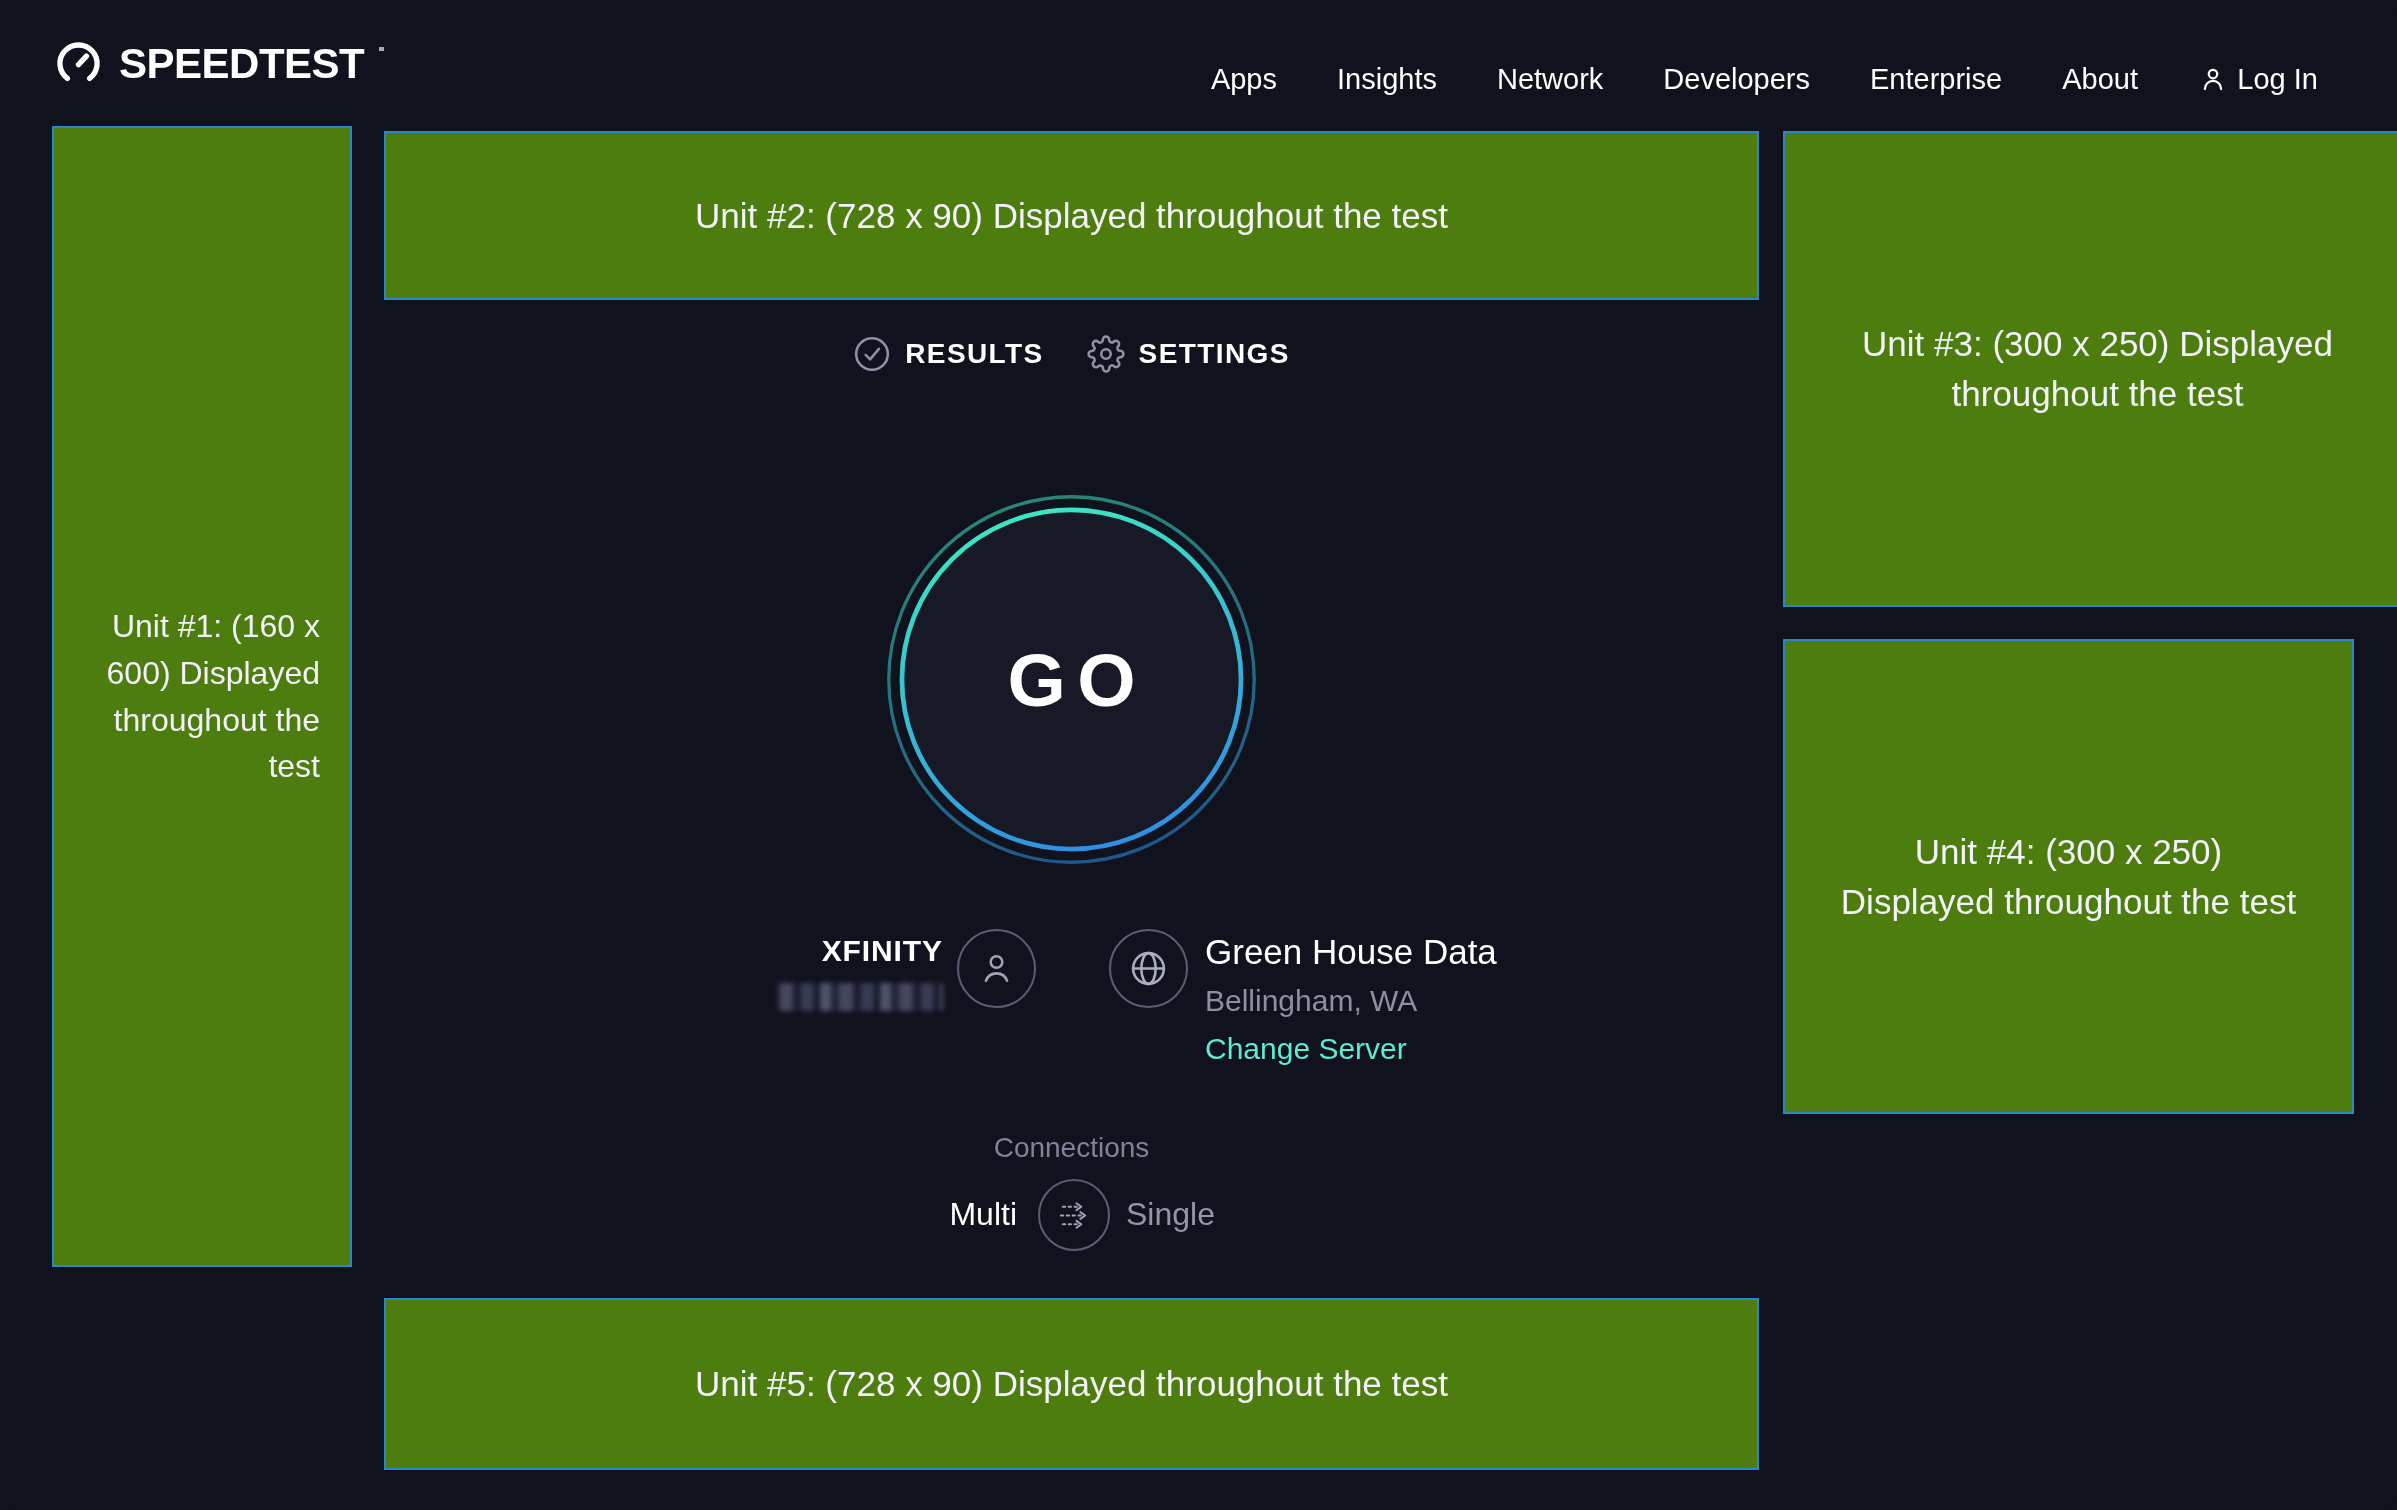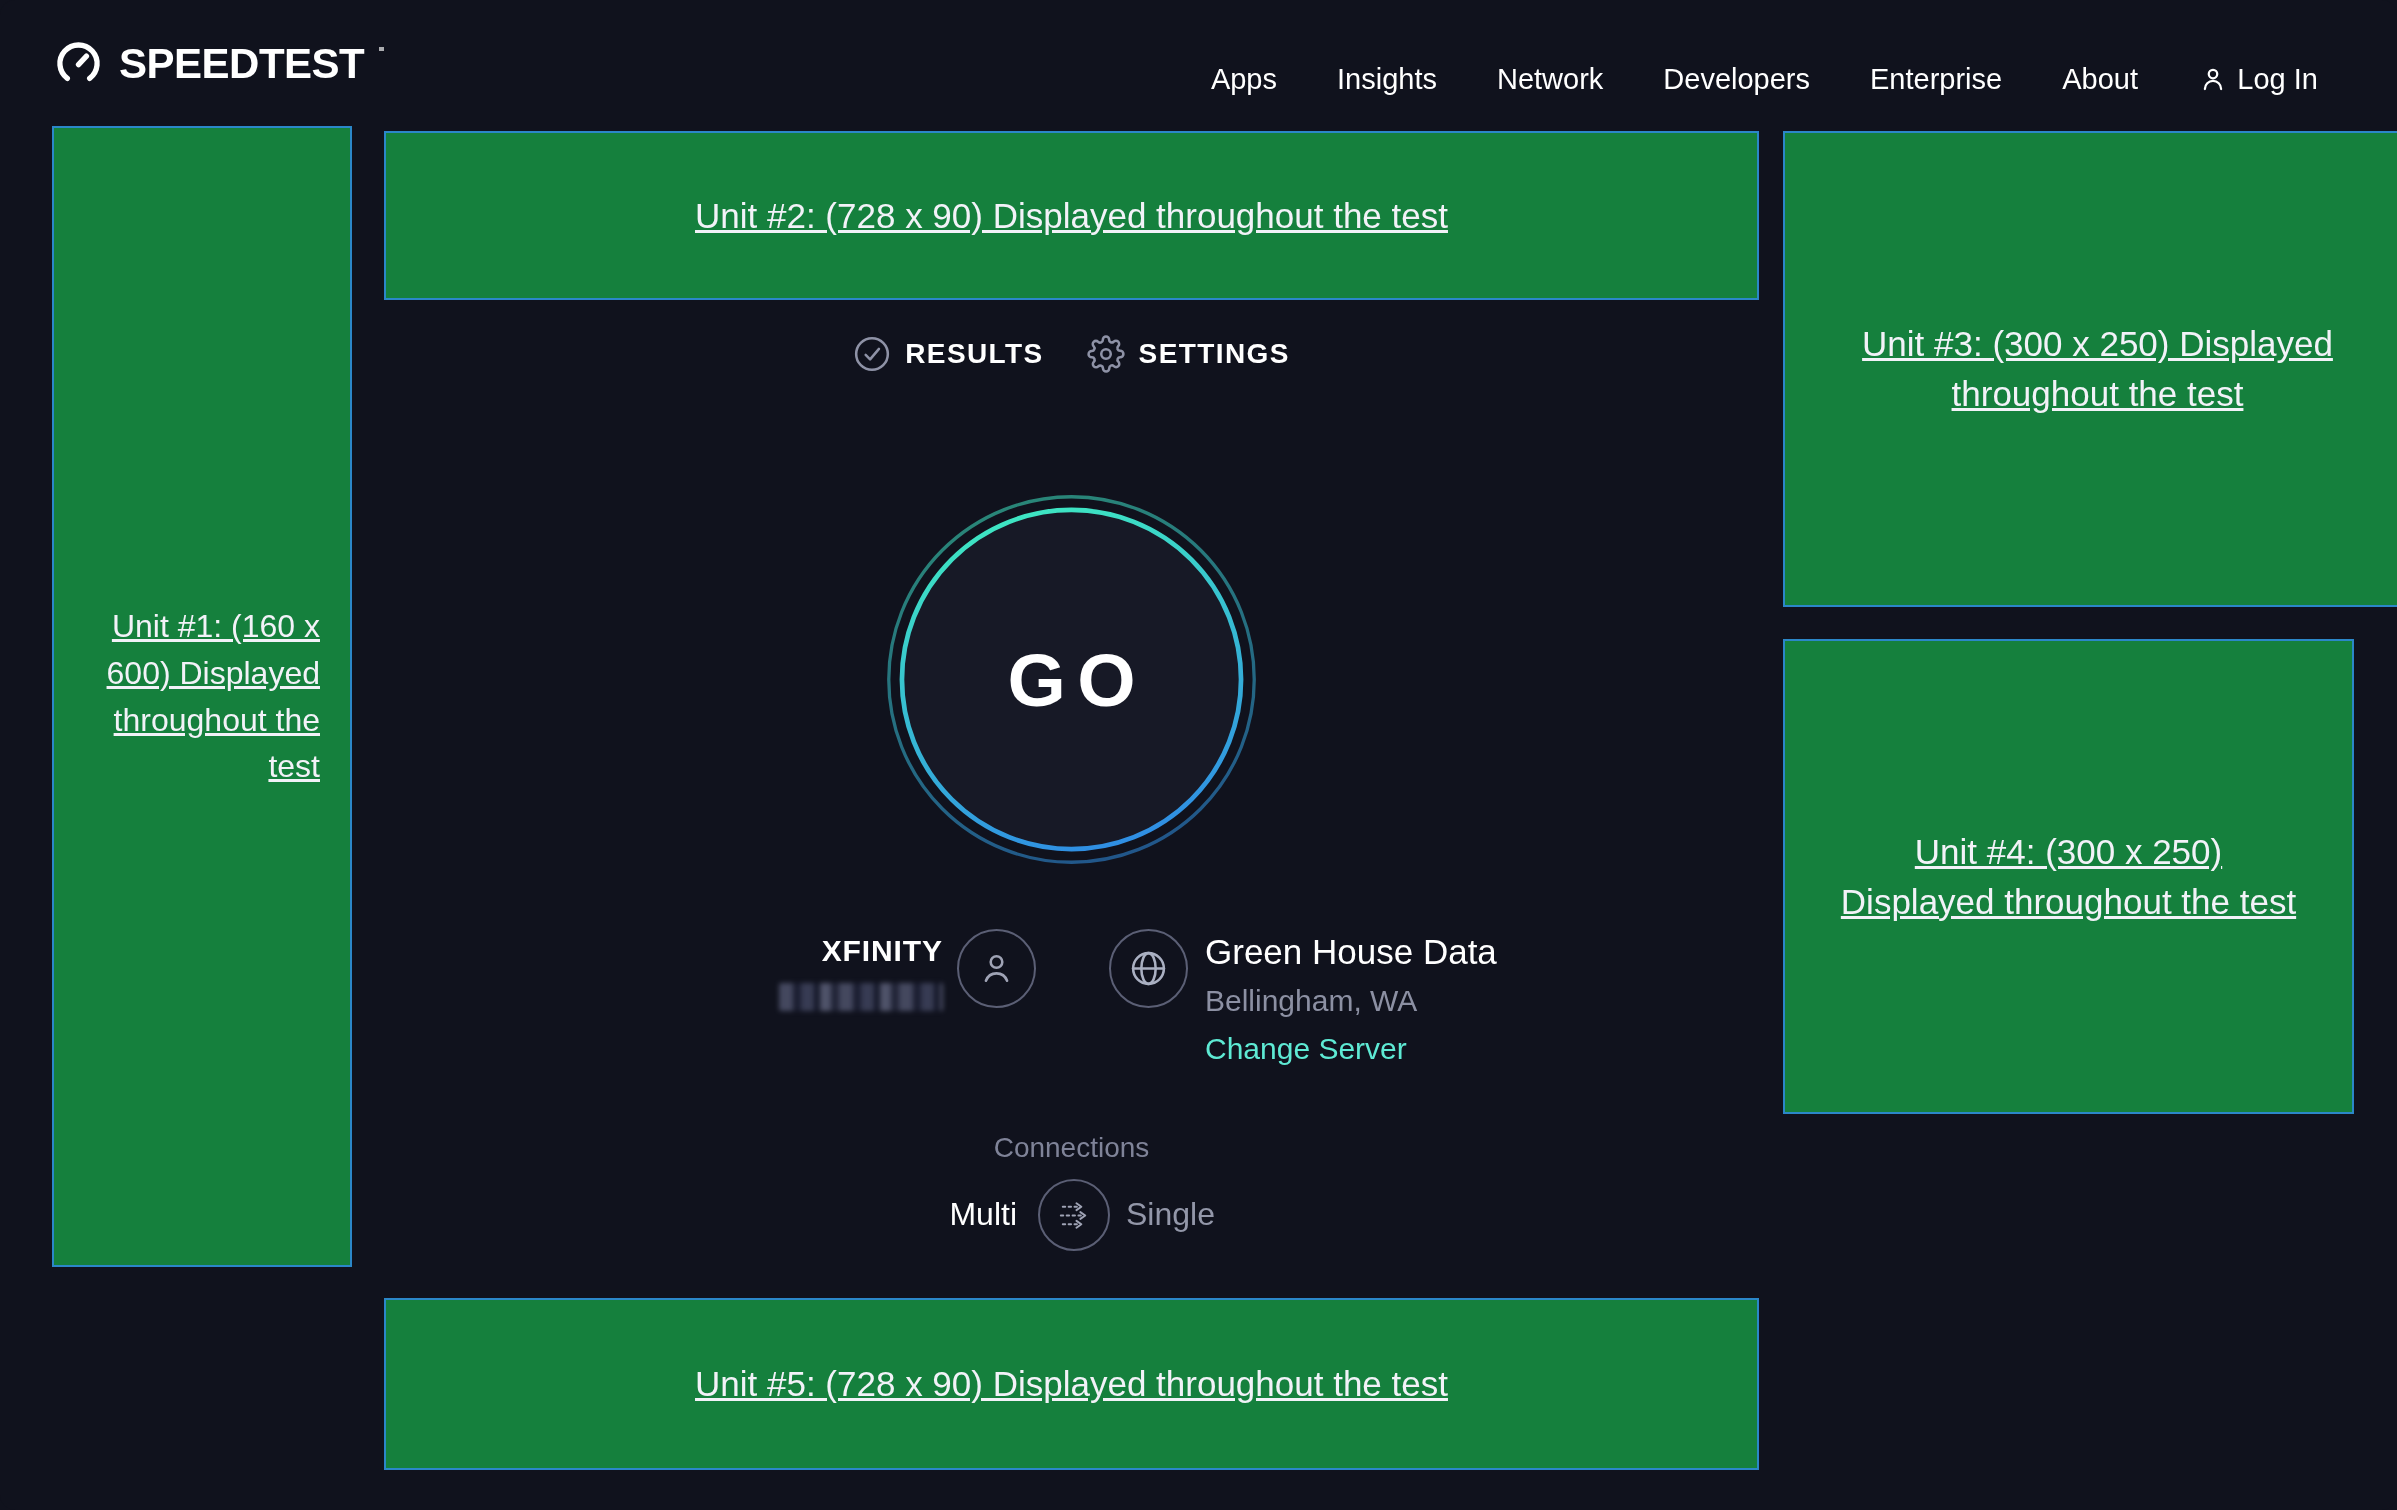--- a/index.html
+++ b/index.html
@@ -25,24 +25,24 @@
   .logo-text { color: #fff; font-size: 42px; font-weight: 700; letter-spacing: -0.5px; line-height: 55px; }
   .tm-dot { width: 4.7px; height: 4.7px; background: #fff; opacity: .65; margin-top: 11.3px; }
   .nav-links { display: flex; align-items: center; gap: 60px; margin-top: 32px; }
   .nav-link { color: #fff; font-size: 29px; text-decoration: none; cursor: pointer; }
   .login { display: flex; align-items: center; gap: 9.4px; color: #fff; font-size: 29px; cursor: pointer; }
   .login svg { width: 30px; height: 30px; }
 
   
   .ad {
     position: absolute;
-    background: #15803d;
+    background: #4d7c0f;
     border: 2.8px solid #2b87c8;
     display: flex; align-items: center; justify-content: center;
-    text-align: center; color: #f2f2f8; text-decoration: underline;
+    text-align: center; color: #f2f2f8;
   }
   .ad-1 { left: 52px;   top: 126px;  width: 300px;  height: 1141px; font-size: 32px; line-height: 1.46; padding: 0 30px; text-align: right; }
   .ad-2 { left: 384px;  top: 131px;  width: 1375px; height: 169px;  font-size: 35px; }
   .ad-3 { left: 1783px; top: 131px;  width: 629px;  height: 476px;  font-size: 35px; line-height: 1.42; padding: 0 55px; }
   .ad-4 { left: 1783px; top: 639px;  width: 571px;  height: 475px;  font-size: 35px; line-height: 1.42; padding: 0 55px; }
   .ad-5 { left: 384px;  top: 1298px; width: 1375px; height: 172px;  font-size: 35px; }
 
   
   .tabs {
     position: absolute; top: 335px; left: 384px; width: 1375px;

